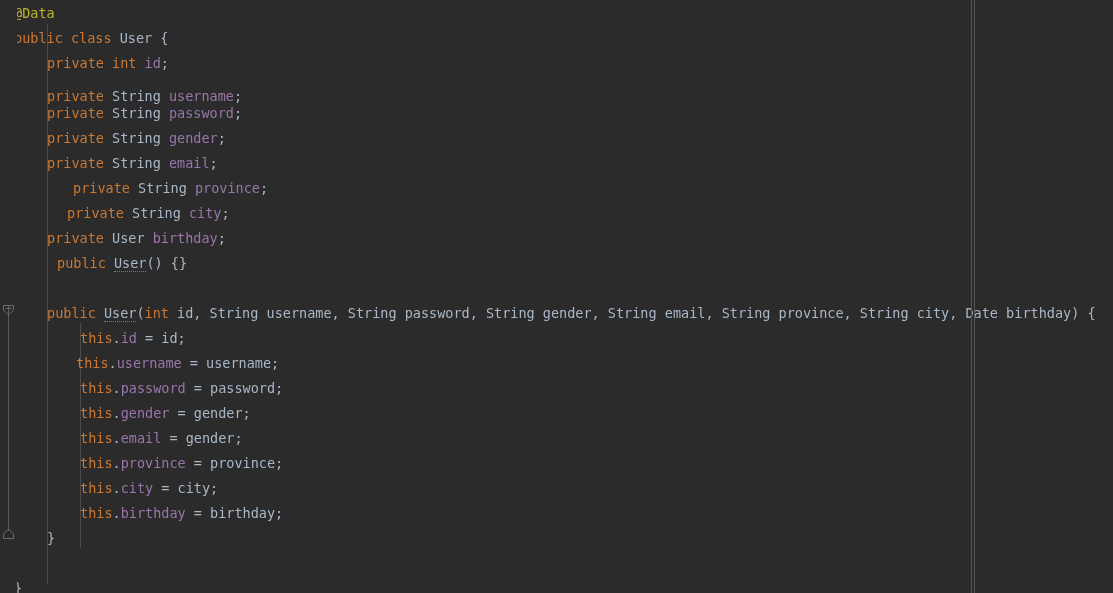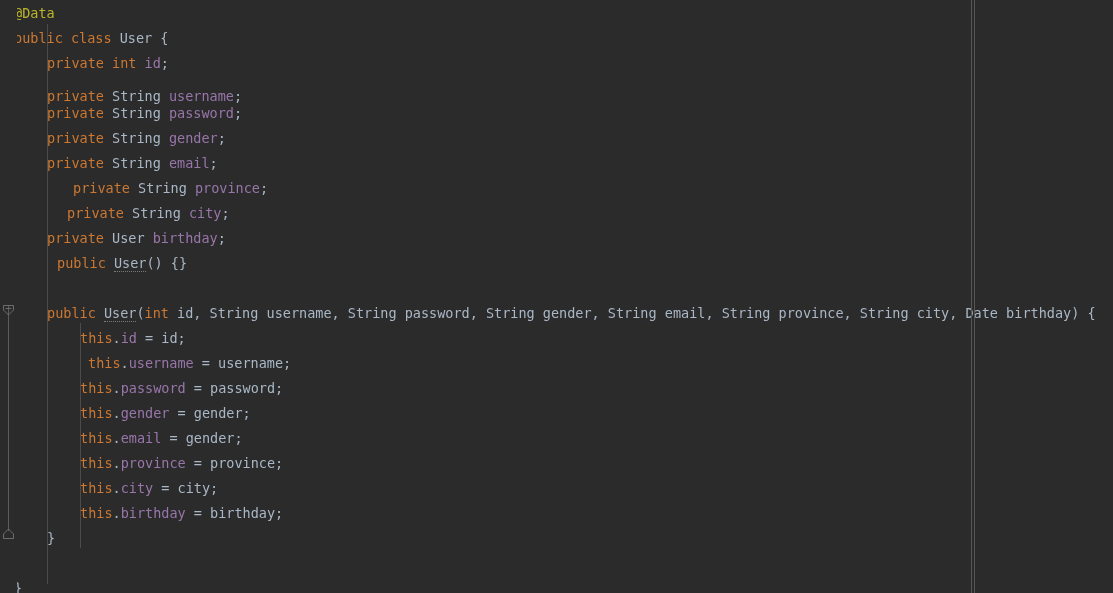--- a/index.html
+++ b/index.html
@@ -117,21 +117,21 @@
       <div class="code-line" style="top: 101px; left: 47px;"><span class="tk-kw">private</span><span class="tk-plain"> String </span><span class="tk-field">password</span><span class="tk-punc">;</span></div>
       <div class="code-line" style="top: 126px; left: 47px;"><span class="tk-kw">private</span><span class="tk-plain"> String </span><span class="tk-field">gender</span><span class="tk-punc">;</span></div>
       <div class="code-line" style="top: 151px; left: 47px;"><span class="tk-kw">private</span><span class="tk-plain"> String </span><span class="tk-field">email</span><span class="tk-punc">;</span></div>
       <div class="code-line" style="top: 176px; left: 47px; margin-left: 26px;"><span class="tk-kw">private</span><span class="tk-plain"> String </span><span class="tk-field">province</span><span class="tk-punc">;</span></div>
       <div class="code-line" style="top: 201px; left: 47px; padding-left: 20px;"><span class="tk-kw">private</span><span class="tk-plain"> String </span><span class="tk-field">city</span><span class="tk-punc">;</span></div>
       <div class="code-line" style="top: 226px; left: 47px;"><span class="tk-kw">private</span><span class="tk-plain"> User </span><span class="tk-field">birthday</span><span class="tk-punc">;</span></div>
       <div class="code-line" style="top: 251px; left: 47px; margin-left: 10px;"><span class="tk-kw">public</span><span class="tk-plain"> </span><span class="tk-unused">User</span><span class="tk-plain">() {}</span></div>
       <div class="code-line" style="top: 276px; left: 47px;">&nbsp;</div>
       <div class="code-line" style="top: 326px; left: 80px;"><span class="tk-kw">this</span><span class="tk-punc">.</span><span class="tk-field">id</span><span class="tk-plain"> = id;</span></div>
       <div class="code-line" style="top: 301px; left: 47px;"><span class="tk-kw">public</span><span class="tk-plain"> </span><span class="tk-unused">User</span><span class="tk-punc">(</span><span class="tk-kw">int</span><span class="tk-plain"> id, String username, String password, String gender, String email, String province, String city, Date birthday) {</span></div>
-      <div class="code-line" style="top: 351px; left: 88px;"><span class="tk-kw">this</span><span class="tk-punc">.</span><span class="tk-field">username</span><span class="tk-plain"> = username;</span></div>
+      <div class="code-line" style="top: 351px; left: 76px;"><span class="tk-kw">this</span><span class="tk-punc">.</span><span class="tk-field">username</span><span class="tk-plain"> = username;</span></div>
       <div class="code-line" style="top: 376px; left: 80px;"><span class="tk-kw">this</span><span class="tk-punc">.</span><span class="tk-field">password</span><span class="tk-plain"> = password;</span></div>
       <div class="code-line" style="top: 401px; left: 80px;"><span class="tk-kw">this</span><span class="tk-punc">.</span><span class="tk-field">gender</span><span class="tk-plain"> = gender;</span></div>
       <div class="code-line" style="top: 426px; left: 80px;"><span class="tk-kw">this</span><span class="tk-punc">.</span><span class="tk-field">email</span><span class="tk-plain"> = gender;</span></div>
       <div class="code-line" style="top: 451px; left: 80px;"><span class="tk-kw">this</span><span class="tk-punc">.</span><span class="tk-field">province</span><span class="tk-plain"> = province;</span></div>
       <div class="code-line" style="top: 476px; left: 80px;"><span class="tk-kw">this</span><span class="tk-punc">.</span><span class="tk-field">city</span><span class="tk-plain"> = city;</span></div>
       <div class="code-line" style="top: 501px; left: 80px;"><span class="tk-kw">this</span><span class="tk-punc">.</span><span class="tk-field">birthday</span><span class="tk-plain"> = birthday;</span></div>
       <div class="code-line" style="top: 526px; left: 47px;"><span class="tk-plain">}</span></div>
       <div class="code-line" style="top: 551px; left: 14px;">&nbsp;</div>
       <div class="code-line" style="top: 576px; left: 14px;"><span class="tk-plain">}</span></div>
     </div>

